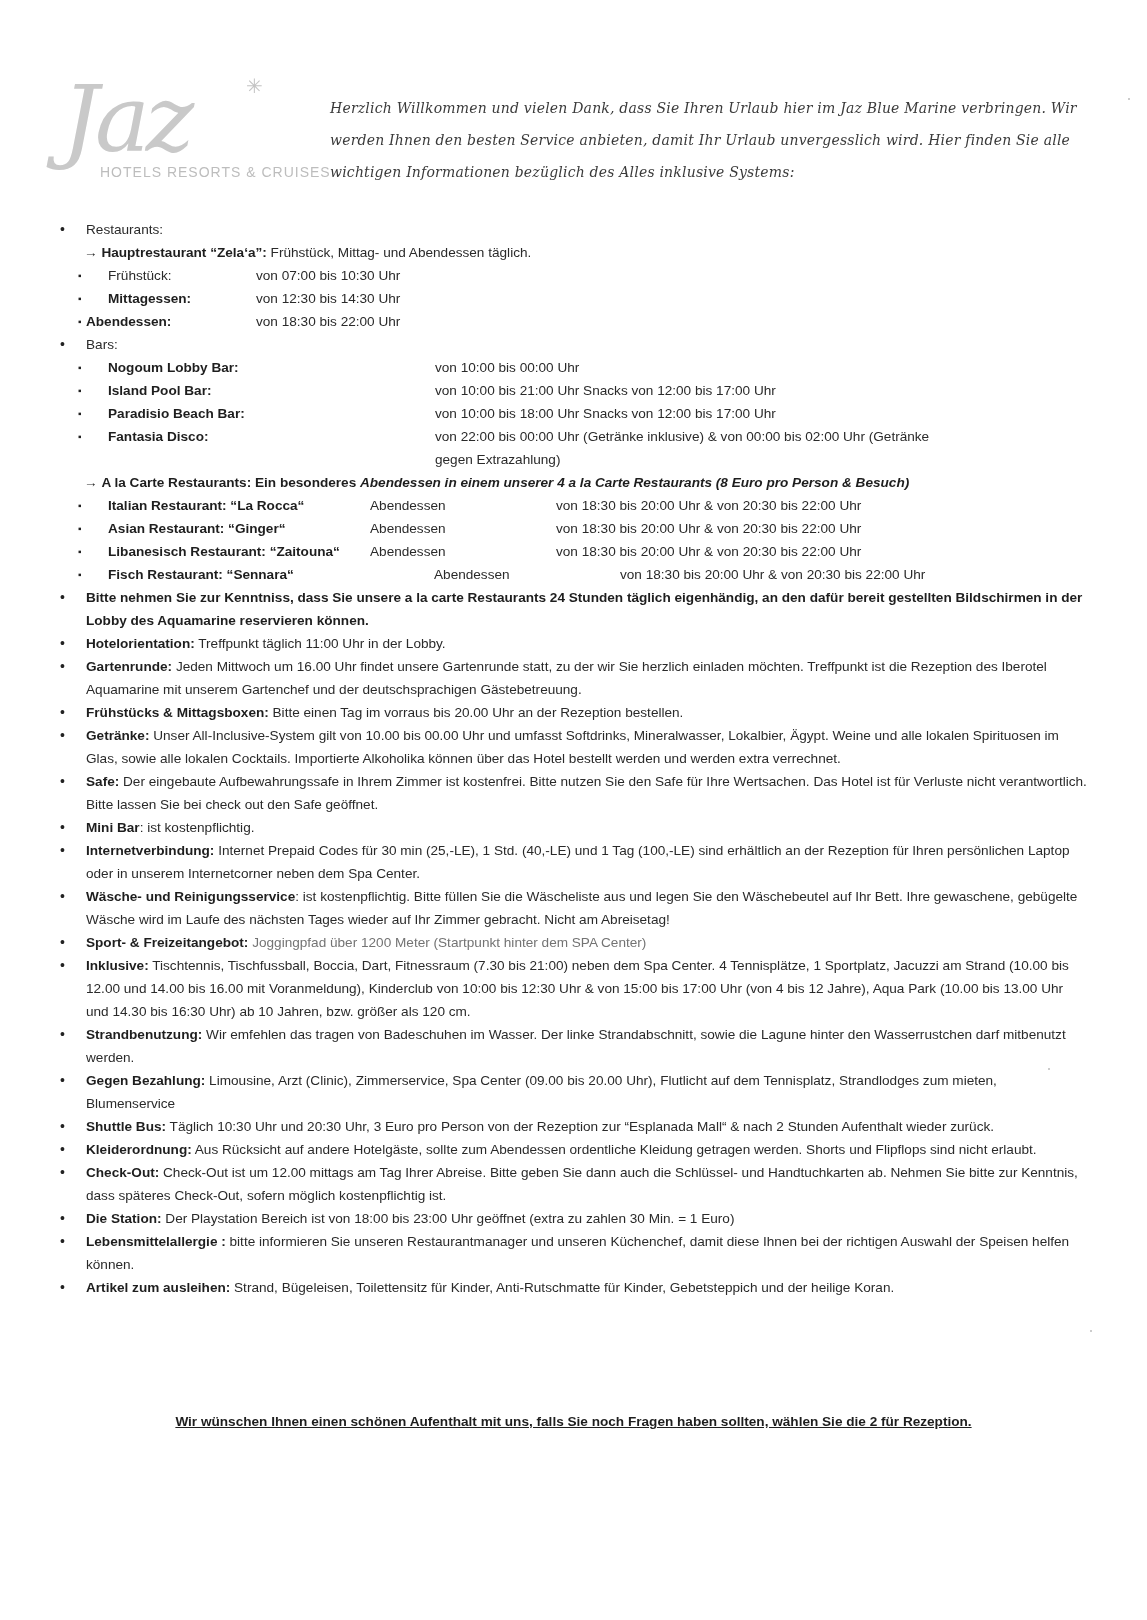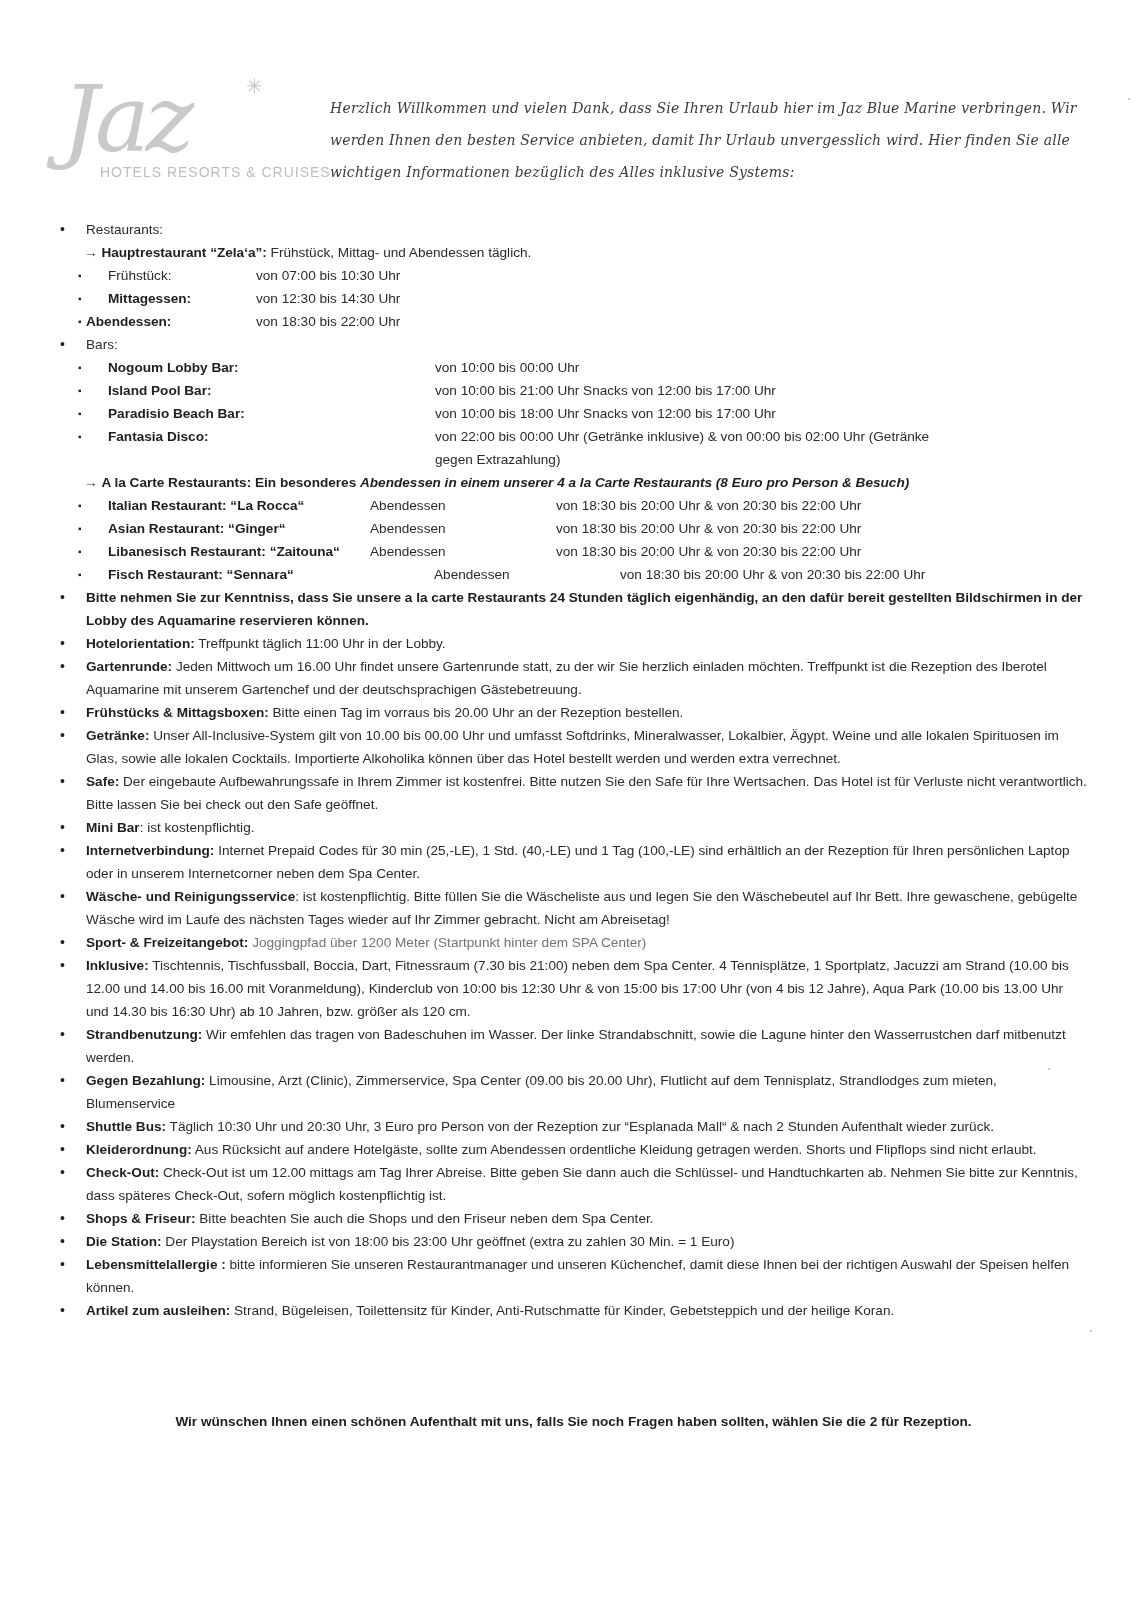--- a/index.html
+++ b/index.html
@@ -47,21 +47,21 @@
     content: "\25AA"; position: absolute; left: 20px; top: 0; font-size: 10px; color: #222;
   }
   .arrow { padding-left: 26px; }
   .lbl { font-weight: bold; color: #1e1e1e; }
   .u { text-decoration-color: #666; }
   .col { position: absolute; top: 0; white-space: nowrap; }
   .it { font-style: italic; }
   .grey { color: #737373; }
   .closing {
     position: absolute; left: 0; width: 1147px; top: 1414px; text-align: center;
-    font-size: 13.6px; font-weight: bold; color: #1e1e1e;
+    font-size: 13.6px; font-weight: bold; color: #1e1e1e; text-decoration: underline;
   }
   .speck { position: absolute; width: 2px; height: 2px; background: #bbb; border-radius: 1px; }
 </style>
 </head>
 <body>
 
 <div class="page">
 
   <div class="logo">
     <span class="logo-jaz">Jaz</span>
@@ -150,21 +150,20 @@
     <div class="row b1"><span class="lbl">Mini Bar</span><span>: ist kostenpflichtig.</span></div>
     <div class="row b1"><span class="lbl u">Internetverbindung:</span><span> Internet Prepaid Codes für 30 min (25,-LE), 1 Std. (40,-LE) und 1 Tag (100,-LE) sind erhältlich an der Rezeption für Ihren persönlichen Laptop oder in unserem Internetcorner neben dem Spa Center.</span></div>
     <div class="row b1"><span class="lbl">Wäsche- und Reinigungsservice</span><span>: ist kostenpflichtig.  Bitte füllen Sie die Wäscheliste aus und legen Sie den Wäschebeutel auf Ihr Bett. Ihre gewaschene, gebügelte Wäsche wird im Laufe des nächsten Tages wieder auf Ihr Zimmer gebracht. Nicht am Abreisetag!</span></div>
     <div class="row b1"><span class="lbl u">Sport- &amp; Freizeitangebot:</span><span class="grey"> Joggingpfad über 1200 Meter (Startpunkt hinter dem SPA Center)</span></div>
     <div class="row b1"><span class="lbl">Inklusive:</span><span> Tischtennis, Tischfussball, Boccia, Dart, Fitnessraum (7.30 bis 21:00) neben dem Spa Center. 4 Tennisplätze, 1 Sportplatz, Jacuzzi am Strand (10.00 bis 12.00 und 14.00 bis 16.00 mit Voranmeldung), Kinderclub von 10:00 bis 12:30 Uhr &amp; von 15:00 bis 17:00 Uhr (von 4 bis 12 Jahre), Aqua Park (10.00 bis 13.00 Uhr und 14.30 bis 16:30 Uhr) ab 10 Jahren, bzw. größer als 120 cm.</span></div>
     <div class="row b1"><span class="lbl u">Strandbenutzung:</span><span> Wir emfehlen das tragen von Badeschuhen im Wasser. Der linke Strandabschnitt, sowie die Lagune hinter den Wasserrustchen darf mitbenutzt werden.</span></div>
     <div class="row b1"><span class="lbl">Gegen Bezahlung:</span><span> Limousine, Arzt (Clinic), Zimmerservice, Spa Center (09.00 bis 20.00 Uhr), Flutlicht auf dem Tennisplatz, Strandlodges zum mieten, Blumenservice</span></div>
     <div class="row b1"><span class="lbl">Shuttle Bus:</span><span> Täglich 10:30 Uhr und 20:30 Uhr, 3 Euro pro Person von der Rezeption zur “Esplanada Mall“ &amp; nach 2 Stunden Aufenthalt wieder zurück.</span></div>
     <div class="row b1"><span class="lbl u">Kleiderordnung:</span><span> Aus Rücksicht auf andere Hotelgäste, sollte zum Abendessen ordentliche Kleidung getragen werden. Shorts und Flipflops sind nicht erlaubt.</span></div>
     <div class="row b1"><span class="lbl">Check-Out:</span><span> Check-Out ist um 12.00 mittags am Tag Ihrer Abreise. Bitte geben Sie dann auch die Schlüssel- und Handtuchkarten ab. Nehmen Sie bitte zur Kenntnis, dass späteres Check-Out, sofern möglich kostenpflichtig ist.</span></div>
-    <div class="row b1"><span class="lbl u">Shops &amp; Friseur:</span><span> Bitte beachten Sie auch die Shops  und den  Friseur neben dem Spa Center.</span></div>
     <div class="row b1"><span class="lbl">Die Station:</span><span> Der Playstation Bereich ist von 18:00 bis 23:00 Uhr geöffnet (extra zu zahlen 30 Min. = 1 Euro)</span></div>
     <div class="row b1"><span class="lbl">Lebensmittelallergie :</span><span>  bitte informieren Sie unseren Restaurantmanager und unseren Küchenchef, damit diese Ihnen bei der richtigen Auswahl </span><span class="u">der Speisen helfen können.</span></div>
     <div class="row b1"><span class="lbl">Artikel zum ausleihen:</span><span>  Strand, Bügeleisen, Toilettensitz für Kinder, Anti-Rutschmatte für Kinder, Gebetsteppich und der heilige Koran.</span></div>
   </div>
 
   <div class="closing">Wir wünschen Ihnen einen schönen Aufenthalt mit uns, falls Sie noch Fragen haben sollten, wählen Sie die 2 für Rezeption.</div>
 
   <div class="speck" style="left:1048px;top:1068px"></div>
   <div class="speck" style="left:1090px;top:1330px"></div>
   <div class="speck" style="left:1128px;top:98px"></div>

